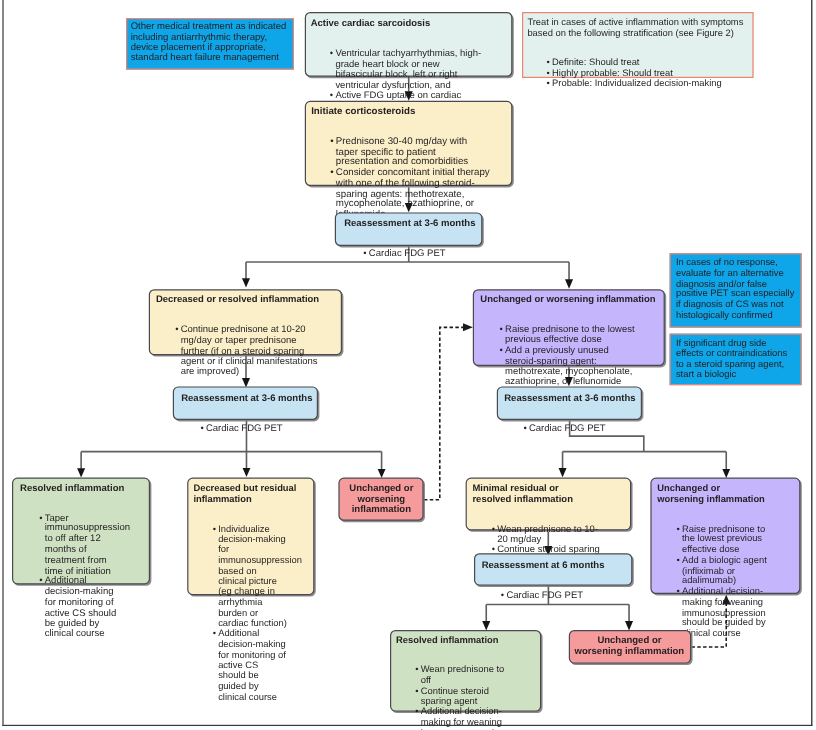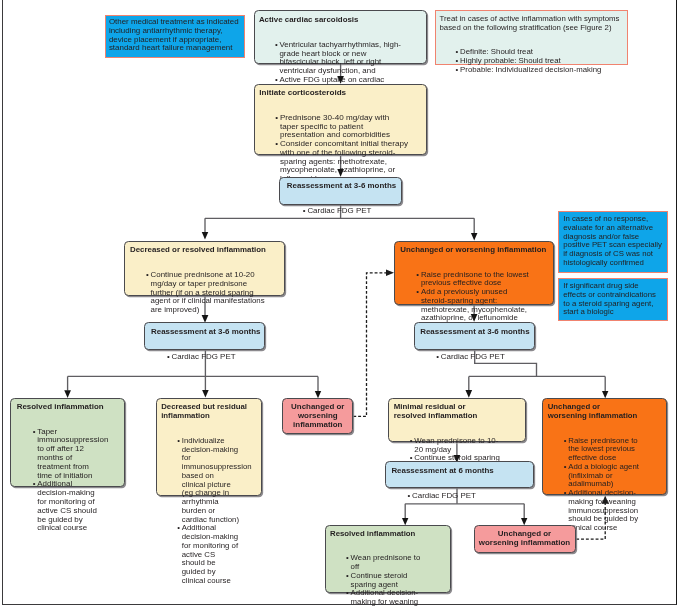--- a/index.html
+++ b/index.html
@@ -16,21 +16,21 @@
         box-shadow:1.3px 1.3px 0 -0.15px rgba(120,117,122,0.85);}
   .pbox{border:1.3px solid #f0836f;background:#0ea5e9;}
   .txt{font-size:7.9px;line-height:8.75px;}
   b{font-weight:bold;}
   ul{margin:16px;padding:0;list-style:none;}
   li{position:relative;padding-left:4.6px;white-space:pre-line;}
   li:before{content:"\2022";position:absolute;left:0;top:0;}
   .mint{background:#e2f1ed;}
   .cream{background:#faefc8;}
   .blue{background:#c5e3f2;}
-  .peach{background:#f97316;}
+  .peach{background:#c4b5fd;}
   .green{background:#cfe1c3;}
   .rose{background:#f59b9c;}
   .ctr{text-align:center;}
   .s78{font-size:7.8px;line-height:8.75px;}
   .s80{font-size:7.95px;line-height:8.8px;}
   .s81{font-size:8.1px;line-height:8.75px;}
 </style>
 </head>
 <body>
 
@@ -239,21 +239,21 @@
       <div><b>worsening inflammation</b></div>
       <ul>
         <li>Raise prednisone to the lowest previous effective dose</li>
         <li>Add a biologic agent
 (infliximab or adalimumab)</li>
         <li>Additional decision-making for weaning immunosuppression should be guided by clinical course</li>
       </ul>
     </div>
   </div>
 
-  <div class="box rbox blue" style="left:385px;top:461.4px;width:149px;height:27.1px;padding:4.5px 3px 0 5.4px">
+  <div class="box rbox blue" style="left:395px;top:461.4px;width:132px;height:27.1px;padding:4.5px 3px 0 5.4px">
     <div class="txt s80">
       <div><b>Reassessment at 6 months</b></div>
       <ul>
         <li>Cardiac FDG PET</li>
       </ul>
     </div>
   </div>
 
   <div class="box rbox green" style="left:324.5px;top:525px;width:126px;height:68px;padding:3.5px 3px 0 4.5px">
     <div class="txt s78">

